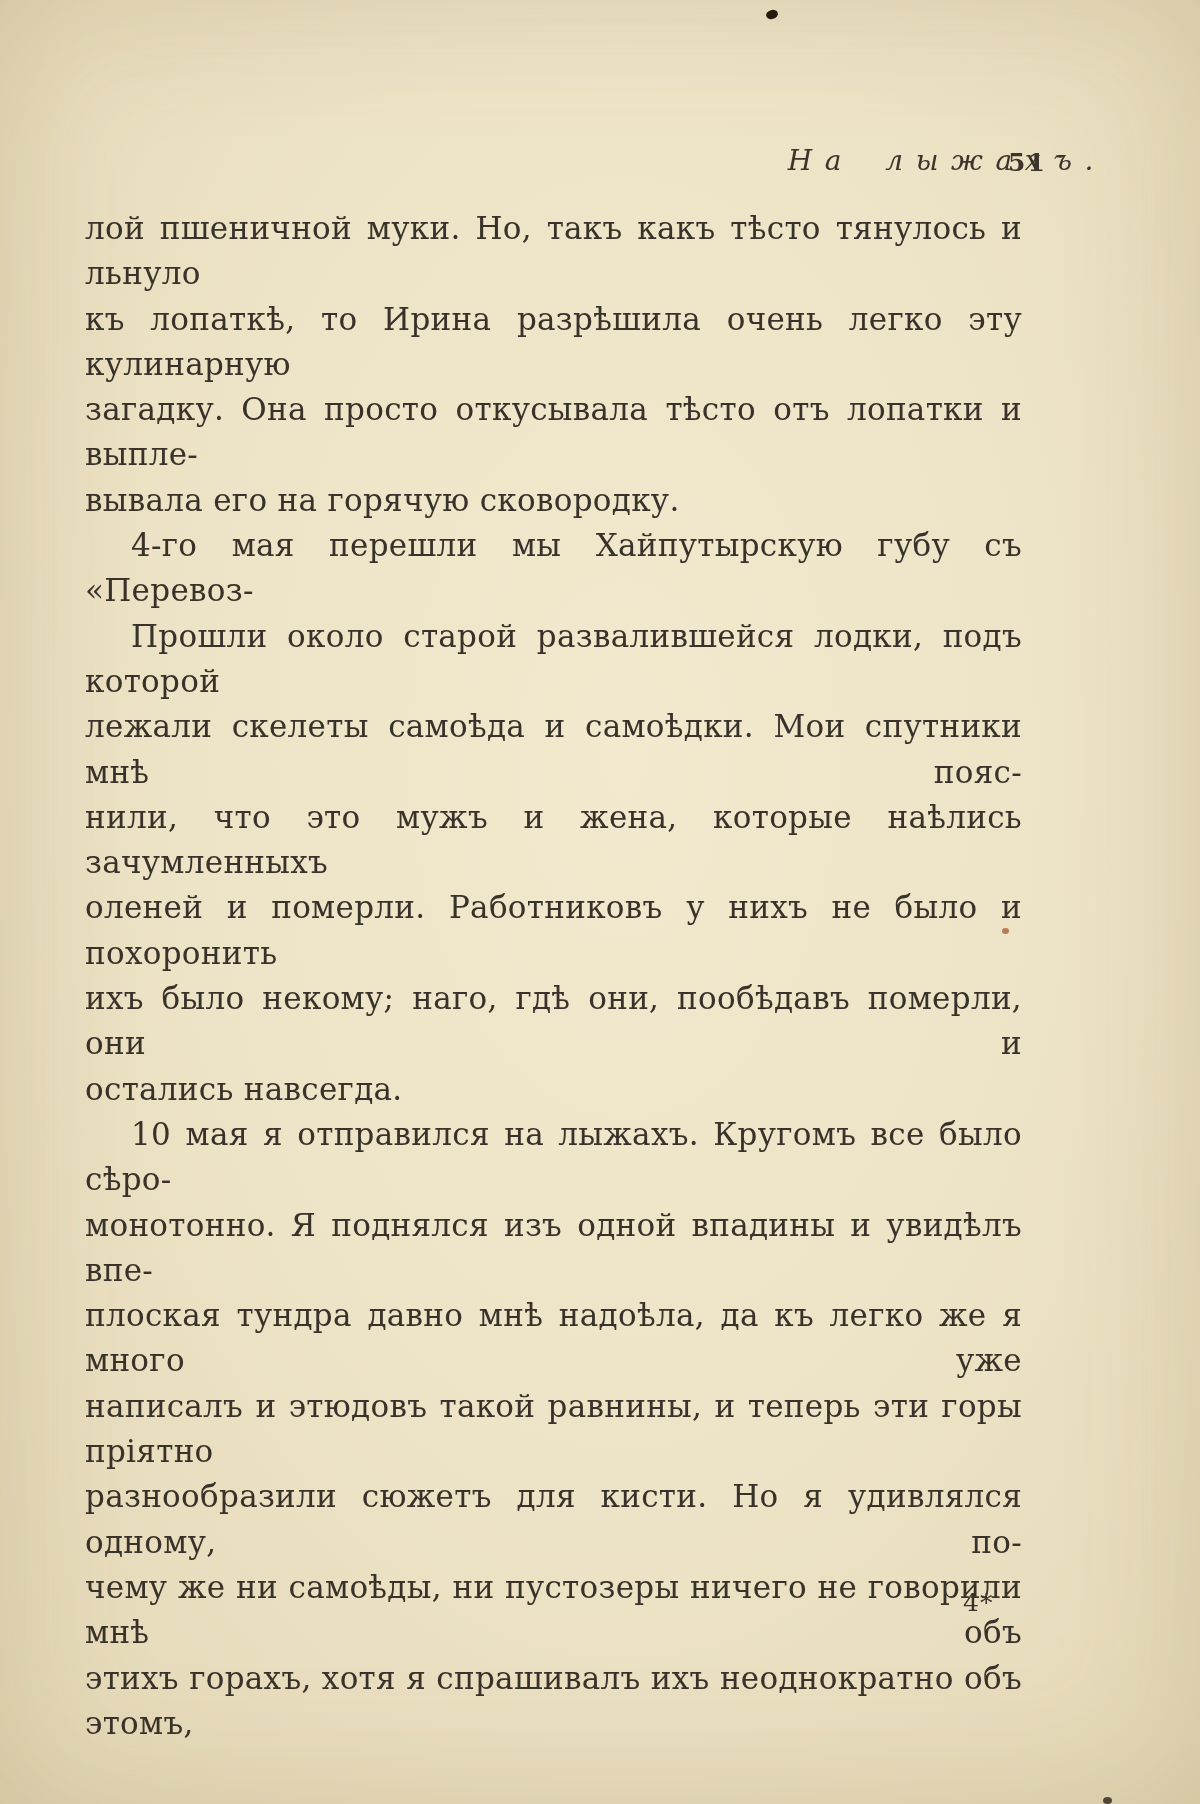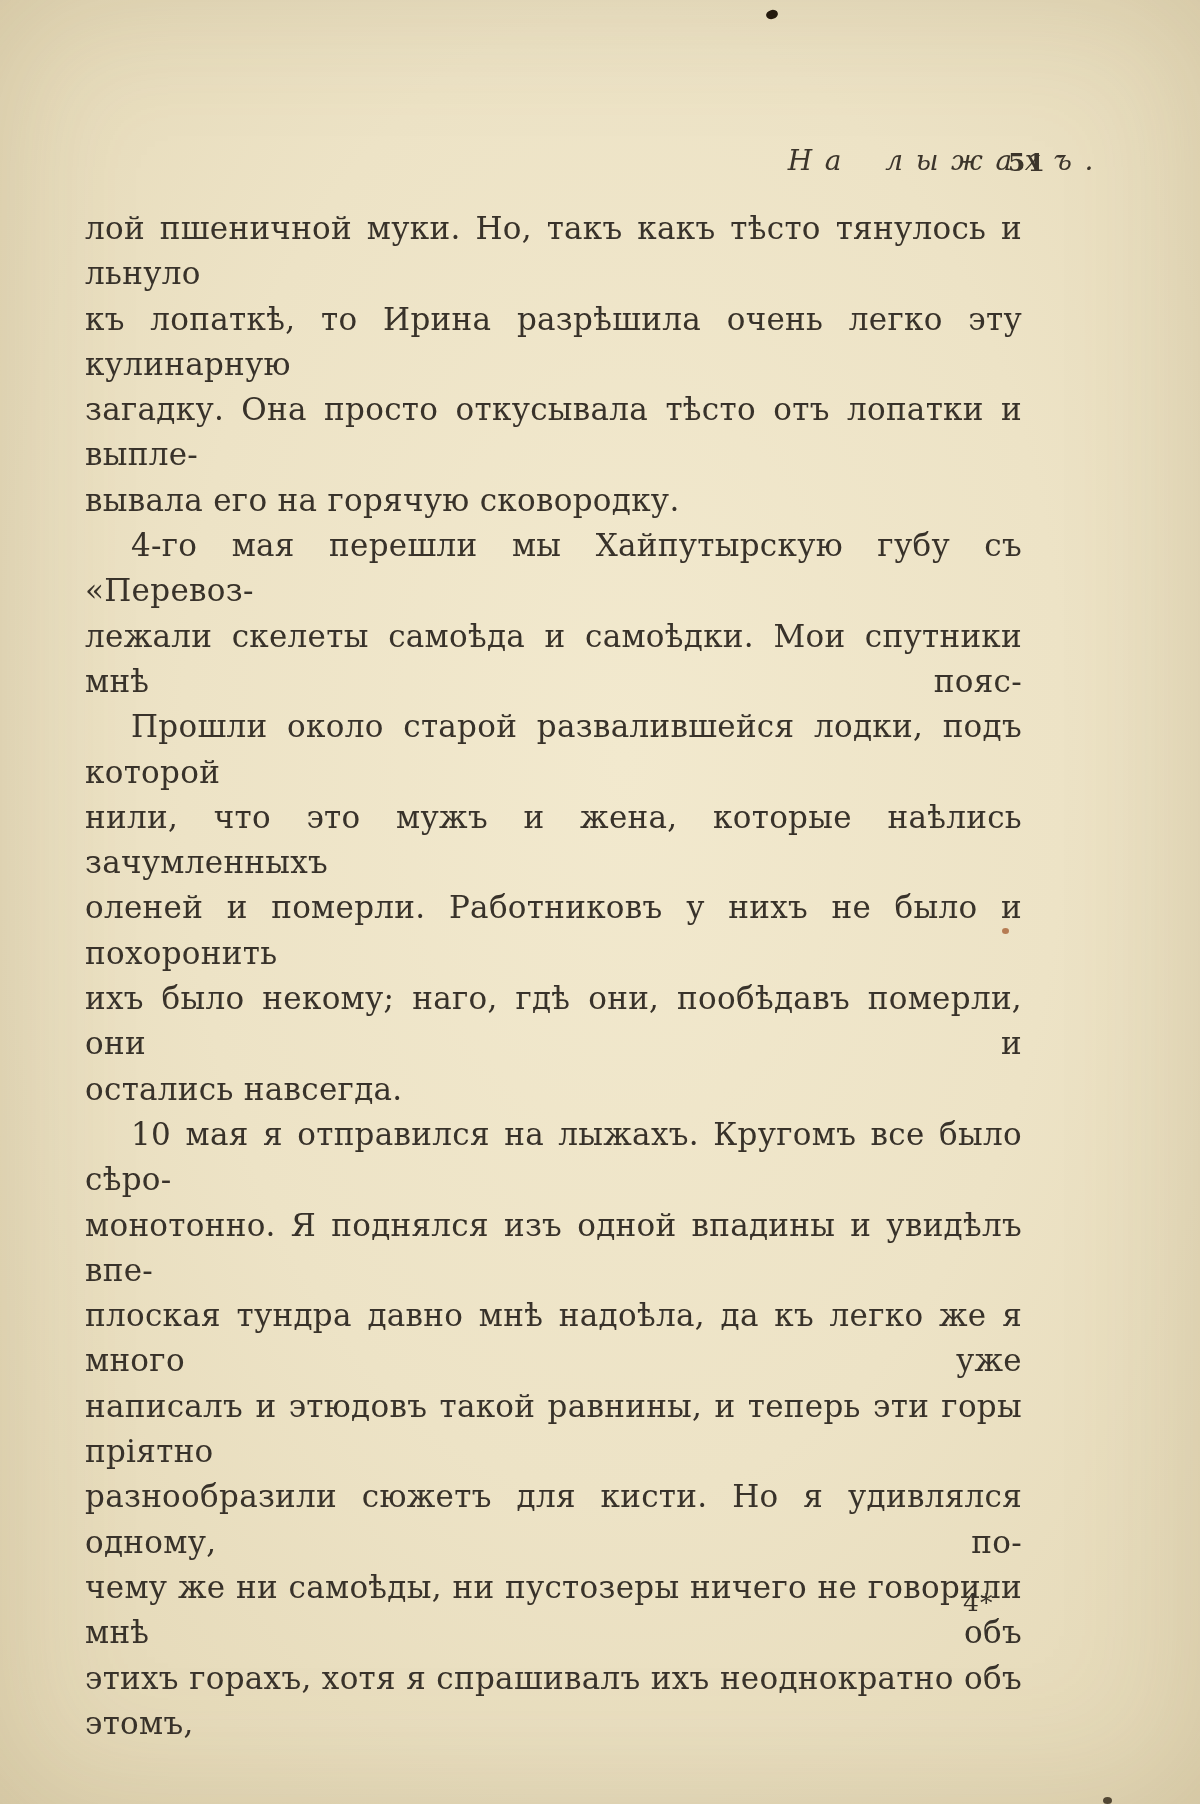--- a/index.html
+++ b/index.html
@@ -63,22 +63,22 @@
       <div>
         <div class="line">лой пшеничной муки. Но, такъ какъ тѣсто тянулось и льнуло</div>
         <div class="line">къ лопаткѣ, то Ирина разрѣшила очень легко эту кулинарную</div>
         <div class="line">загадку. Она просто откусывала тѣсто отъ лопатки и выпле-</div>
         <div class="line para-end">вывала его на горячую сковородку.</div>
       </div>
       <div>
         <div class="line first-indent">4-го мая перешли мы Хайпутырскую губу съ «Перевоз-</div>
       </div>
       <div>
+        <div class="line first-indent">Прошли около старой развалившейся лодки, подъ которой</div>
         <div class="line">лежали скелеты самоѣда и самоѣдки. Мои спутники мнѣ пояс-</div>
-        <div class="line first-indent">Прошли около старой развалившейся лодки, подъ которой</div>
         <div class="line">нили, что это мужъ и жена, которые наѣлись зачумленныхъ</div>
         <div class="line">оленей и померли. Работниковъ у нихъ не было и похоронить</div>
         <div class="line">ихъ было некому; наго, гдѣ они, пообѣдавъ померли, они и</div>
         <div class="line para-end">остались навсегда.</div>
       </div>
       <div>
         <div class="line first-indent">10 мая я отправился на лыжахъ. Кругомъ все было сѣро-</div>
         <div class="line">монотонно. Я поднялся изъ одной впадины и увидѣлъ впе-</div>
         <div class="line">плоская тундра давно мнѣ надоѣла, да къ легко же я много уже</div>
         <div class="line">написалъ и этюдовъ такой равнины, и теперь эти горы пріятно</div>

